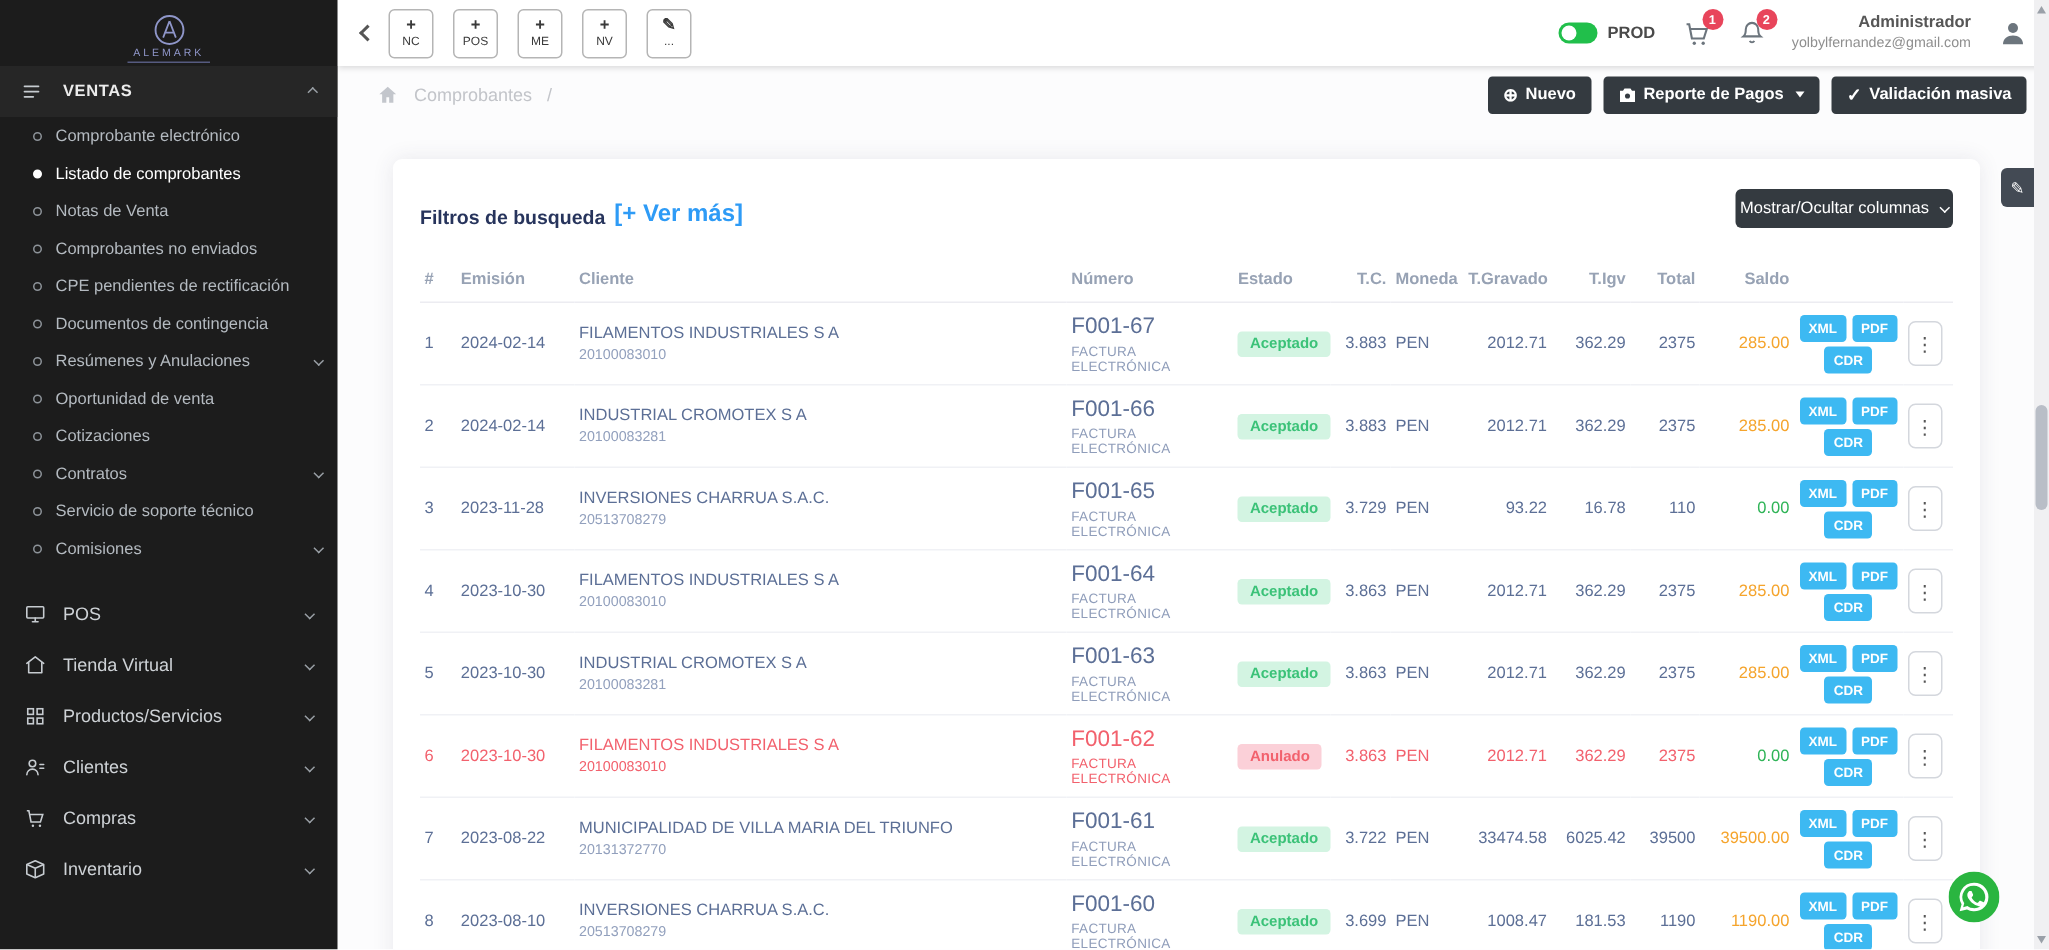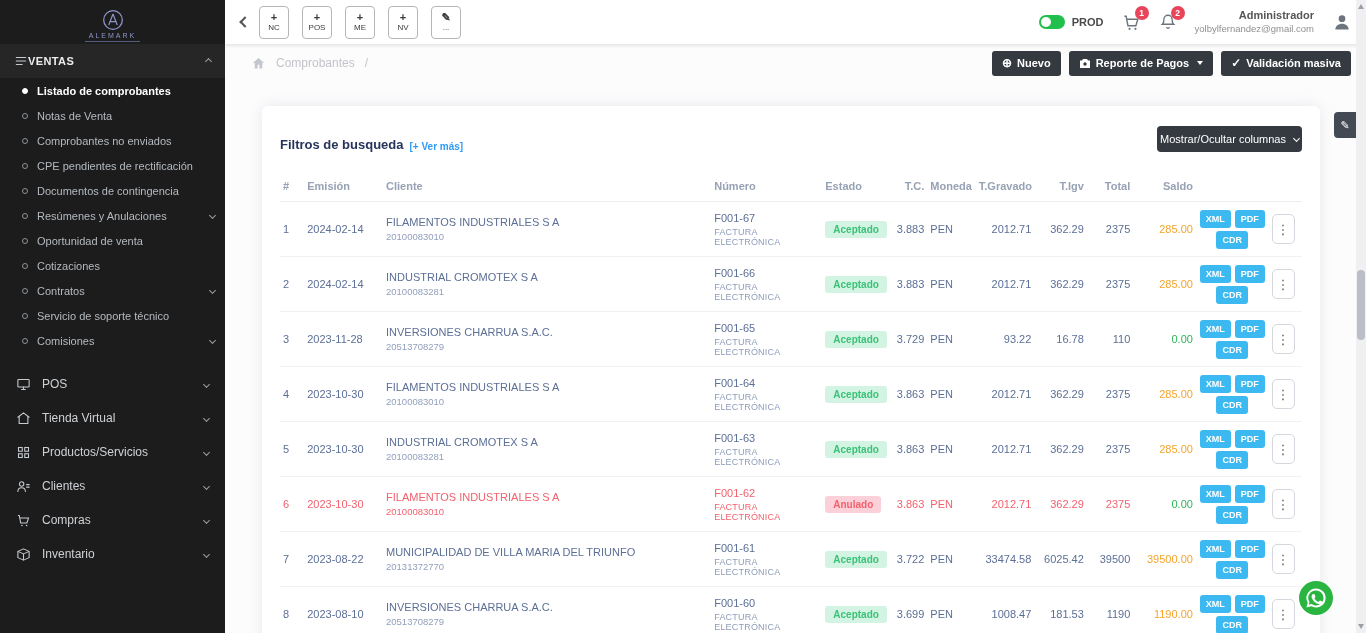--- a/index.html
+++ b/index.html
@@ -4,29 +4,29 @@
 <style>
   *{box-sizing:border-box;margin:0;padding:0}
   html,body{width:1366px;height:633px;overflow:hidden}
   body{font-family:"Liberation Sans",sans-serif;background:#fff}
   .app{display:flex;width:1366px;height:633px;position:relative;overflow:hidden}
 
   
   .sidebar{width:225px;min-width:225px;background:#1c1c1c;height:100%;overflow:hidden;z-index:5}
   .logo-block{height:44px;display:flex;flex-direction:column;align-items:center;justify-content:center;padding-top:6px}
   .brand-label{font-size:7px;letter-spacing:2px;color:#8f96c9;border-bottom:1px solid #565b80;padding:1px 4px 2px}
-  .side-ventas{height:34px;display:flex;align-items:center;gap:0;padding:0 14px;background:#262626;color:#ececec;cursor:pointer}
+  .side-ventas{height:34px;display:flex;align-items:center;gap:14px;padding:0 14px;background:#262626;color:#ececec;cursor:pointer}
   .side-ventas-label{font-size:11px;font-weight:bold;letter-spacing:.4px}
   .side-icon{display:flex;align-items:center;color:#c6cbd0}
   .chev{display:inline-block;width:5px;height:5px;border-right:1.5px solid currentColor;border-bottom:1.5px solid currentColor}
   .chev-down{transform:rotate(45deg)}
   .chev-up{transform:rotate(-135deg)}
   .side-chev{margin-left:auto;color:#9aa0a6}
   .side-sub{height:25px;display:flex;align-items:center;gap:9px;padding:0 10px 0 22px;color:#b4bac0;font-size:11px;cursor:pointer;white-space:nowrap}
-  .side-sub.active{color:#fff;font-weight:bold}
+  .side-sub.active{color:#fff;font-weight:normal}
   .bullet{width:6px;height:6px;min-width:6px;border:1px solid #8d9399;border-radius:50%;display:inline-block}
   .bullet.filled{background:#fff;border-color:#fff}
   .side-sections{margin-top:14px}
   .side-main{height:34px;display:flex;align-items:center;gap:11px;padding:0 16px;color:#ced2d6;font-size:12px;cursor:pointer}
 
   
   .main{flex:1;display:flex;flex-direction:column;overflow:hidden;background:#fcfcfd}
   .topbar{height:44px;background:#fff;display:flex;align-items:center;padding:0 14px;box-shadow:0 1px 4px rgba(0,0,0,.14);position:relative;z-index:4}
   .back-btn{background:none;border:none;cursor:pointer;margin:0 10px 0 2px;display:flex;align-items:center}
   .chev-left{width:8px;height:8px;border-left:2px solid #555;border-bottom:2px solid #555;transform:rotate(45deg)}
@@ -54,32 +54,32 @@
   .page-actions{margin-left:auto;display:flex;gap:8px}
   .dark-btn{height:25px;background:#343a40;color:#fff;border:none;border-radius:3px;font-size:11px;font-weight:600;display:inline-flex;align-items:center;gap:5px;padding:0 10px;cursor:pointer;font-family:inherit}
   .pa-icon{display:flex;align-items:center;font-size:12px;line-height:1}
   .caret-down{width:0;height:0;border-left:3.5px solid transparent;border-right:3.5px solid transparent;border-top:4px solid #fff;margin-left:3px}
 
   
   .content{flex:1;overflow:hidden;padding:24px 46px 0 37px;position:relative}
   .card{background:#fff;border-radius:6px;box-shadow:0 0 14px rgba(60,60,90,.10);padding:20px 18px;min-height:620px}
   .filters-row{display:flex;align-items:flex-end}
   .filters-title{font-size:13px;font-weight:bold;color:#27345c}
-  .ver-mas{font-size:10px;font-weight:bold;color:#2e9bf6;margin-left:6px;cursor:pointer;text-decoration:none}
+  .ver-mas{font-size:16px;font-weight:bold;color:#2e9bf6;margin-left:6px;cursor:pointer;text-decoration:none}
   .cols-btn{margin-left:auto;background:#343a40;color:#fff;border:none;border-radius:4px;font-size:11px;padding:7px 3px;display:inline-flex;align-items:center;gap:8px;cursor:pointer;font-family:inherit}
   .cols-btn .chev{color:#fff;margin-bottom:2px}
 
   table{width:100%;border-collapse:collapse;table-layout:fixed;margin-top:28px}
   th{font-size:11px;color:#97a2b4;font-weight:bold;text-align:left;padding:0 3px 9px;border-bottom:1px solid #ececf1}
   td{padding:6px 3px;border-bottom:1px solid #f0f1f5;font-size:11px;color:#5c6f96;vertical-align:middle;height:55px}
   .al-right{text-align:right}
   .al-left{text-align:left}
   .client-name{font-size:11px;color:#5c6f96;white-space:nowrap;overflow:hidden}
   .client-ruc{font-size:9.5px;color:#92a0bd;margin-top:3px}
-  .doc-number{font-size:11px;color:#5c6f96}
+  .doc-number{font-size:15px;color:#5c6f96}
   .doc-type{font-size:9px;color:#8f9dba;margin-top:3px;letter-spacing:.2px}
   .badge{display:inline-block;padding:3px 8px;border-radius:3px;font-size:10px;font-weight:bold}
   .badge-aceptado{background:#d3f4e2;color:#3bc278}
   .badge-anulado{background:#fbd0d8;color:#f2616d}
   .saldo-due{color:#f5a42c}
   .saldo-paid{color:#2fb457}
   tr.voided td,tr.voided .client-name,tr.voided .client-ruc,tr.voided .doc-number,tr.voided .doc-type{color:#f2616d}
   tr.voided td.saldo-paid{color:#2fb457}
   .c-actions{text-align:center}
   .act-row{display:flex;gap:4px;justify-content:center;margin-top:3px}
@@ -112,20 +112,24 @@
     <div class="side-ventas">
       <span class="side-icon">
         <svg viewBox="0 0 24 24" width="14" height="14" fill="none" stroke="currentColor" stroke-width="2" stroke-linecap="round">
             <path d="M4 6h16M4 12h16M4 18h10"></path>
           </svg>
       </span>
       <span class="side-ventas-label">VENTAS</span>
       <span class="chev chev-up side-chev"></span>
     </div>
     <nav>
+        <div class="side-sub">
+          <span class="bullet"></span>
+          <span class="side-sub-label">Comprobante electrónico</span>
+        </div>
         <div class="side-sub active">
           <span class="bullet filled"></span>
           <span class="side-sub-label">Listado de comprobantes</span>
         </div>
         <div class="side-sub">
           <span class="bullet"></span>
           <span class="side-sub-label">Notas de Venta</span>
         </div>
         <div class="side-sub">
           <span class="bullet"></span>

